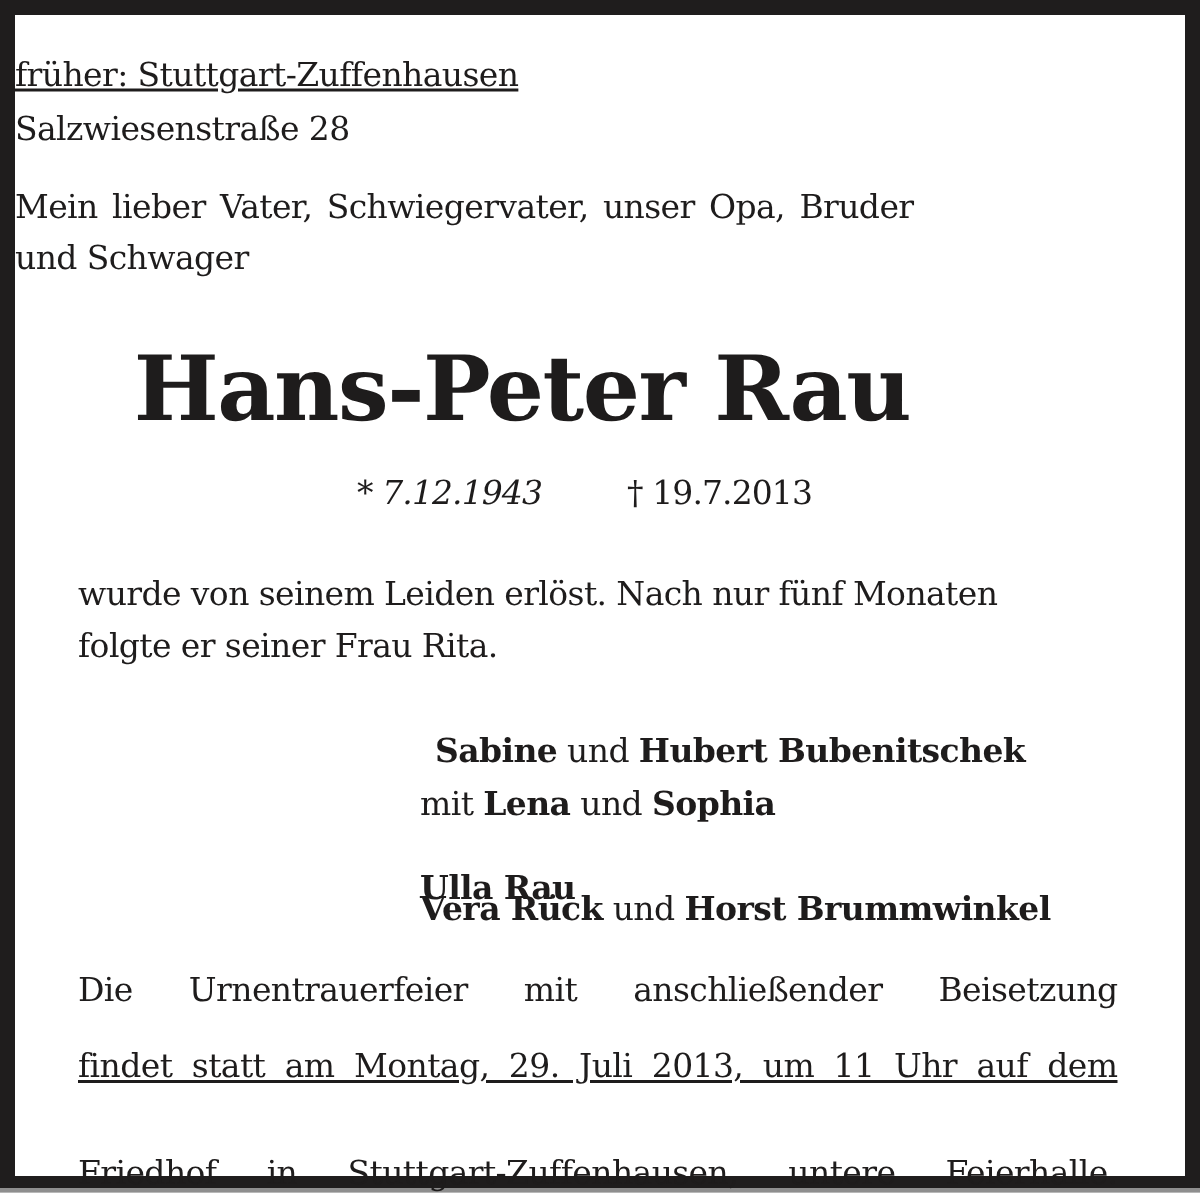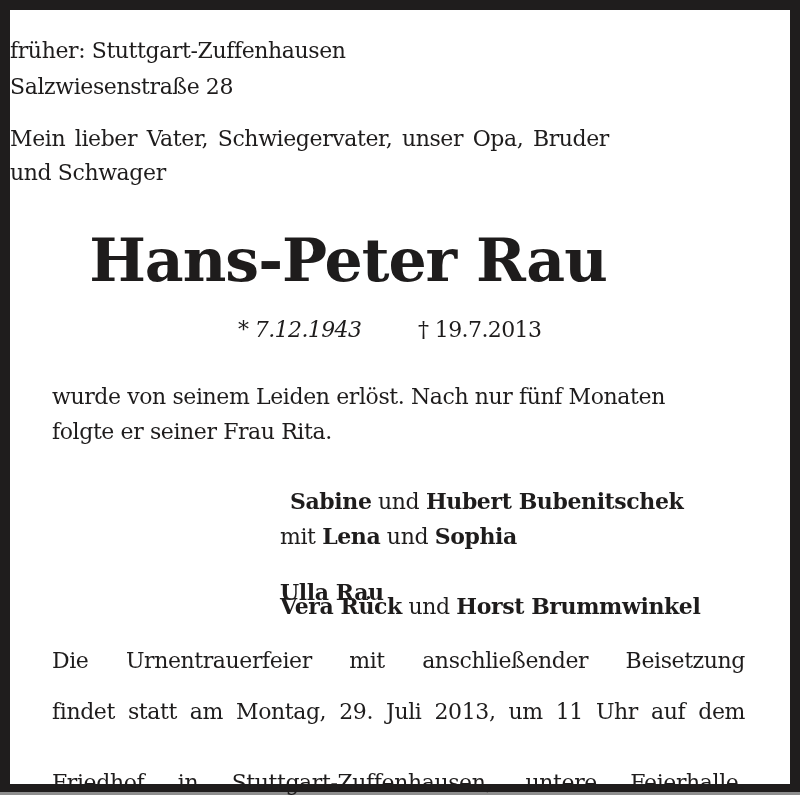--- a/index.html
+++ b/index.html
@@ -14,21 +14,21 @@
     .paper {
       position: absolute; left: 10px; top: 10px; width: 780px; height: 774px;
       background: #ffffff;
     }
     .serif { font-family: "DejaVu Serif", "Liberation Serif", serif; color: #1e1c1c; }
     .line {
       position: absolute; white-space: nowrap; font-size: 22px; line-height: 34px;
       letter-spacing: -0.4px;
     }
     .address { left: 348px; }
-    .address .l1 { top: 24px; }
+    .address .l1 { top: 24px; text-decoration: underline; }
     .address .l2 { top: 60px; }
     .intro { left: 42px; width: 693px; }
     .intro .l1 { top: 112px; word-spacing: 3px; }
     .intro .l2 { top: 146px; }
     .name {
       position: absolute; left: 0; width: 676px; top: 212px; text-align: center;
       font-size: 60px; line-height: 76px; font-weight: bold; letter-spacing: -1px;
     }
     .dates {
       position: absolute; top: 303px; font-size: 22px; line-height: 34px; white-space: nowrap;
@@ -39,21 +39,21 @@
     .body1 .l1 { top: 370px; left: 42px; }
     .body1 .l2 { top: 405px; left: 42px; }
     .family { left: 270px; }
     .family .f1 { top: 474px; }
     .family .f2 { top: 509px; }
     .family .f3 { top: 544px; }
     .family .f4 { top: 579px; }
     .family b { font-weight: bold; }
     .closing .c { left: 42px; width: 693px; text-align: justify; text-align-last: justify; white-space: normal; }
     .closing .c1 { top: 634px; }
-    .closing .c2 { top: 685px; }
+    .closing .c2 { top: 685px; text-decoration: underline; }
     .closing .c3 { top: 756px; }
   </style>
 </head>
 <body>
 
 <div class="frame"></div>
 <div class="frame-bottom-line"></div>
 
 <div class="paper serif">
 

